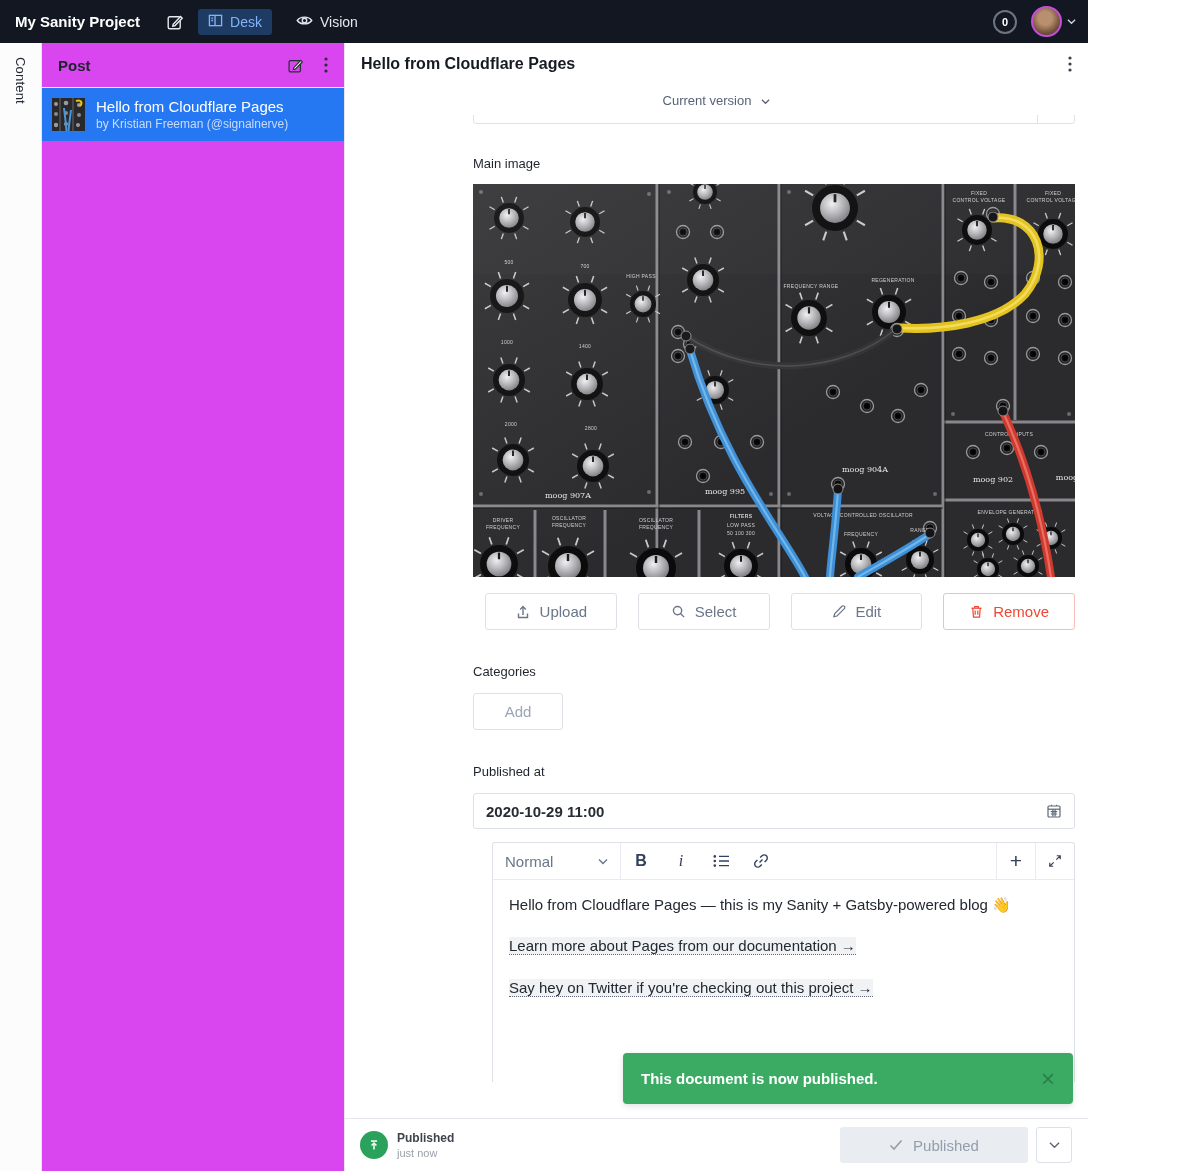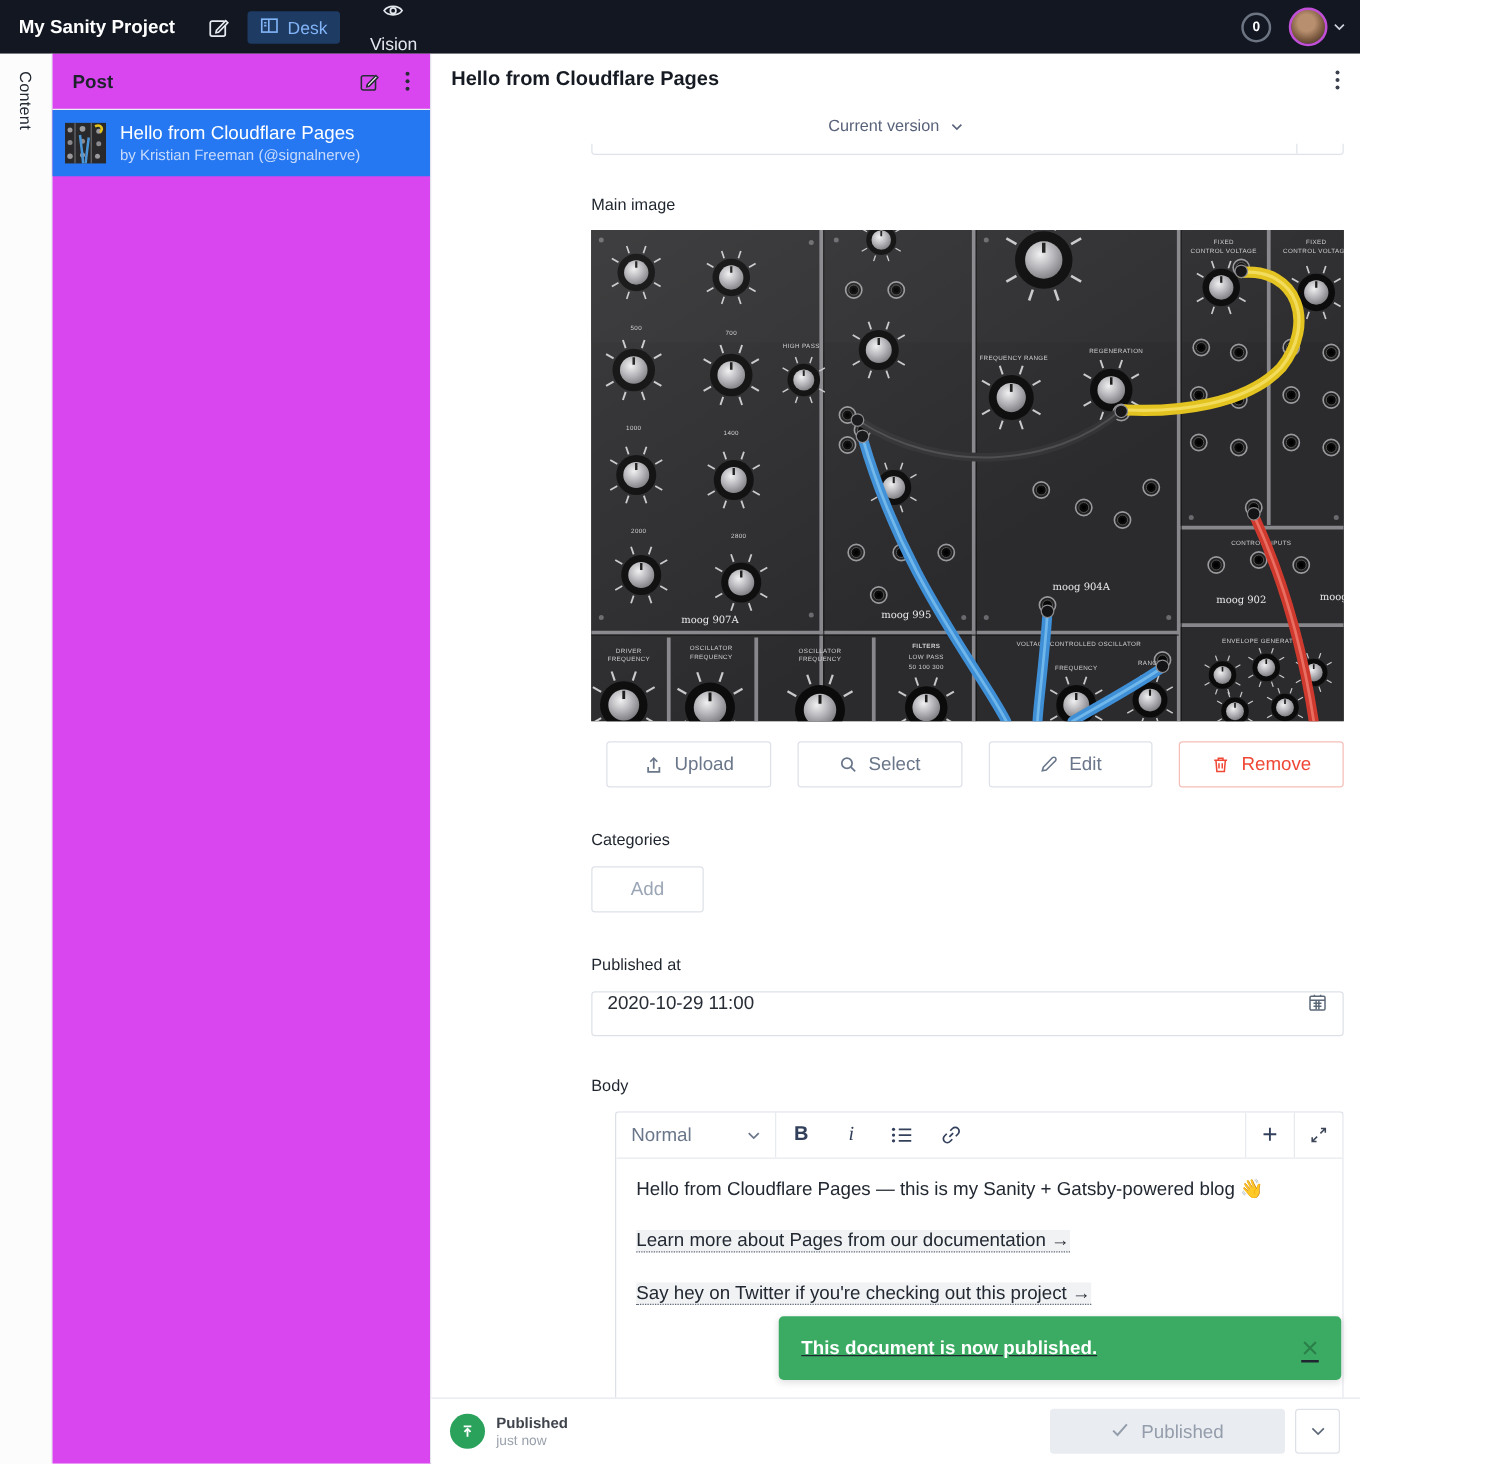--- a/index.html
+++ b/index.html
@@ -24,21 +24,21 @@
   .nav-search input {
     background:transparent; border:none; outline:none; color:#dfe3ea; font-size:14px; width:100%;
     font-family:"Liberation Sans",sans-serif;
   }
   .nav-search input::placeholder { color:#97a0af; }
   .nav-search .icon { color:#97a0af; }
   .nav-tab { display:flex; align-items:center; gap:7px; font-size:14px; cursor:pointer; }
   .nav-tab.desk {
     margin-left:14px; background:#1e3b64; color:#82b4f7; padding:4px 10px; border-radius:3px; font-weight:500;
   }
-  .nav-tab.vision { margin-left:24px; color:#e4e8ee;flex-direction:column; }
+  .nav-tab.vision { margin-left:24px; color:#e4e8ee; }
   .nav-spacer { flex:1; }
   .nav-badge {
     width:24px; height:24px; border:2px solid #6d7482; border-radius:50%;
     display:flex; align-items:center; justify-content:center;
     font-size:11px; font-weight:bold; color:#fff;
   }
   .nav-avatar {
     margin-left:14px; width:31px; height:31px; border-radius:50%;
     border:2px solid #c24fd8; overflow:hidden; cursor:pointer;
     background: radial-gradient(circle at 45% 38%, #b9906f 0 30%, #7d5b41 60%, #2b2320 100%);
@@ -105,21 +105,21 @@
   .lbl-categories { margin-top:34px; }
   .btn-add {
     margin-top:14px; width:90px; height:37px; background:#fff; border:1px solid #dde1e7; border-radius:3px;
     font-size:15px; color:#9aa5b5; display:flex; align-items:center; justify-content:center;
     cursor:pointer; font-family:inherit;
   }
 
   .lbl-published { margin-top:34px; }
   .date-input {
     margin-top:14px; height:36px; border:1px solid #dde1e7; border-radius:3px;
-    display:flex; padding:0 12px; cursor:text;
+    display:flex; align-items:center; padding:0 12px; cursor:text;font-weight:bold;
   }
   .date-value { font-size:15px; color:#272c35; }
   .date-input .icon { margin-left:auto; color:#5c6878; display:flex; cursor:pointer; }
 
   .lbl-body { margin-top:32px; }
   .editor { margin-top:13px; border:1px solid #dde1e7; border-radius:3px 3px 0 0; border-bottom:none; height:240px; overflow:hidden;margin-left:19px; }
   .toolbar { height:37px; display:flex; align-items:stretch; border-bottom:1px solid #e7eaee; }
   .style-select {
     width:128px; display:flex; align-items:center; padding:0 12px; gap:8px;
     border-right:1px solid #e7eaee; color:#6a7689; font-size:15px; cursor:pointer;
@@ -140,21 +140,21 @@
   .editor-body p.para-link { margin-top:21px; }
   .body-link {
     background:#f1f2f4; border-bottom:1px dotted #606a78; color:#232932; cursor:pointer;
   }
   .emoji { color:#e8b931; }
 
   
   .toast {
     position:absolute; right:15px; bottom:67px; width:450px; height:51px;
     background:#3bab64; border-radius:4px; display:flex; align-items:center;
-    padding:0 18px; z-index:5; box-shadow:0 2px 6px rgba(0,0,0,.12);text-decoration:underline;
+    padding:0 18px; z-index:5; box-shadow:0 2px 6px rgba(0,0,0,.12);
   }
   .toast-msg { color:#fff; font-size:15px; font-weight:600; }
   .toast-close { margin-left:auto; color:#2b8049; font-size:24px; line-height:1; cursor:pointer; }
 
   
   .doc-footer {
     flex:0 0 53px; border-top:1px solid #e4e8ed; display:flex; align-items:center;
     padding:0 16px 0 15px; background:#fff;
   }
   .pub-icon {
@@ -549,21 +549,20 @@
             <span class="icon">
               <svg width="16" height="16" viewBox="0 0 16 16" fill="none" stroke="currentColor" stroke-width="1.2">
                 <rect x="2" y="3" width="12" height="11" rx="1"></rect>
                 <path d="M2 6.2 H14"></path>
                   <path d="M5.5 3 V1.8 M10.5 3 V1.8"></path>
                 <path d="M4.8 8.6 H11.2 M4.8 11 H11.2 M6.9 6.2 V13.6 M9.1 6.2 V13.6"></path>
               </svg>
             </span>
           </div>
 
-          <label class="field-label lbl-body">Body</label>
           <div class="editor">
             <div class="toolbar">
               <div class="style-select">
                 <span>Normal</span>
                 <span class="caret">
                   <svg width="10" height="7" viewBox="0 0 10 7" fill="none" stroke="#6a7689" stroke-width="1.4">
                     <path d="M1 1.5 L5 5.5 L9 1.5"></path>
                   </svg>
                 </span>
               </div>

